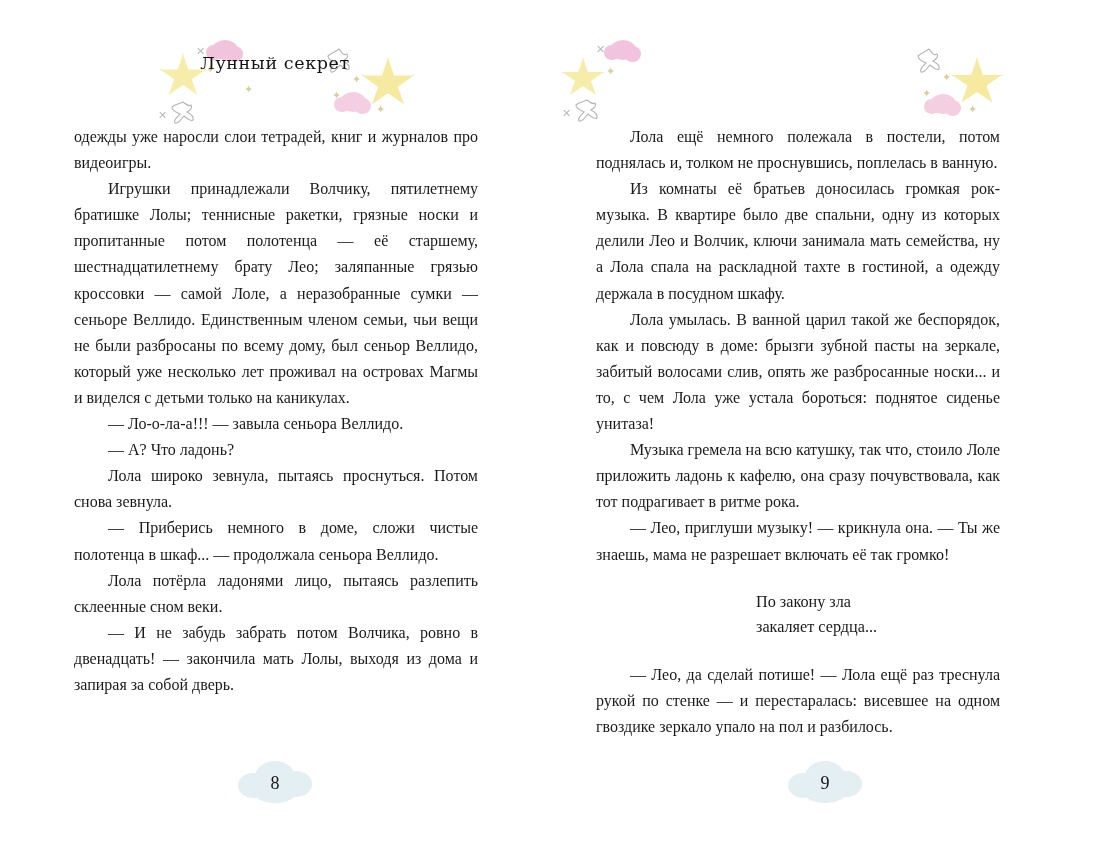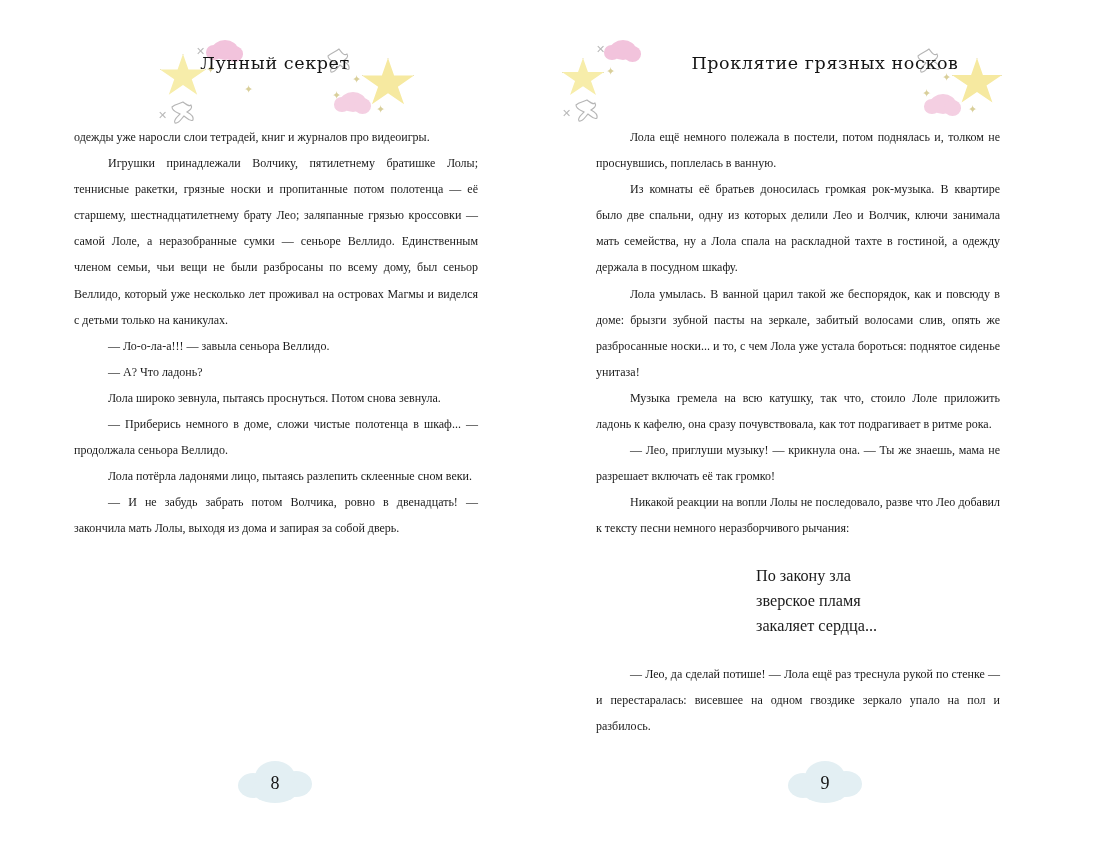--- a/index.html
+++ b/index.html
@@ -101,21 +101,21 @@
   .body-col {
     position: absolute;
     top: 124px;
     left: 74px;
     width: 404px;
   }
   .page-right .body-col { left: 46px; }
 
   p.para {
     margin: 0;
-    font-size: 12px;
+    font-size: 16px;
     line-height: 26.1px;
     text-align: justify;
     text-indent: 34px;
     hyphens: manual;
     -webkit-hyphens: manual;
   }
   p.para.noindent { text-indent: 0; }
 
   .verse {
     margin: 22px 0 22px 0;
@@ -264,35 +264,32 @@
         <div class="deco star5 b hd-star-b"></div>
         <div class="deco cloudlet cloudlet2 hd-cloud-b"></div>
 
         <span class="sparkle" style="left:56px; top:34px;">✦</span>
         <span class="sparkle grey" style="left:12px; top:76px;">✕</span>
         <span class="sparkle grey" style="left:46px; top:12px;">✕</span>
         <span class="sparkle" style="left:392px; top:40px;">✦</span>
         <span class="sparkle" style="left:372px; top:56px;">✦</span>
         <span class="sparkle" style="left:418px; top:72px;">✦</span>
 
-        <div class="chapter-title">Проклятие грязных носков</div>
       </div>
     </div>
 
     <div class="body-col">
       <p class="para">Лола ещё немного полежала в постели, потом поднялась и, толком не проснувшись, поплелась в ванную.</p>
       <p class="para">Из комнаты её братьев доносилась громкая рок-музыка. В квартире было две спальни, одну из которых делили Лео и Волчик, ключи занимала мать семейства, ну а Лола спала на раскладной тахте в гостиной, а одежду держала в посудном шкафу.</p>
       <p class="para">Лола умылась. В ванной царил такой же беспорядок, как и повсюду в доме: брызги зубной пасты на зеркале, забитый волосами слив, опять же разбросанные носки... и то, с чем Лола уже устала бороться: поднятое сиденье унитаза!</p>
       <p class="para">Музыка гремела на всю катушку, так что, стоило Лоле приложить ладонь к кафелю, она сразу почувствовала, как тот подрагивает в ритме рока.</p>
       <p class="para">— Лео, приглуши музыку! — крикнула она. — Ты же знаешь, мама не разрешает включать её так громко!</p>
-      <p class="para">Никакой реакции на вопли Лолы не последовало, разве что Лео добавил к тексту песни немного неразборчивого рычания:</p>
 
       <div class="verse">
         <div>По закону зла</div>
-        <div>зверское пламя</div>
         <div>закаляет сердца...</div>
       </div>
 
       <p class="para">— Лео, да сделай потише! — Лола ещё раз треснула рукой по стенке — и перестаралась: висевшее на одном гвоздике зеркало упало на пол и разбилось.</p>
     </div>
 
     <div class="folio">
       <div class="folio-cloud">
         <div class="lobe l2"></div>
         <div class="lobe l3"></div>

